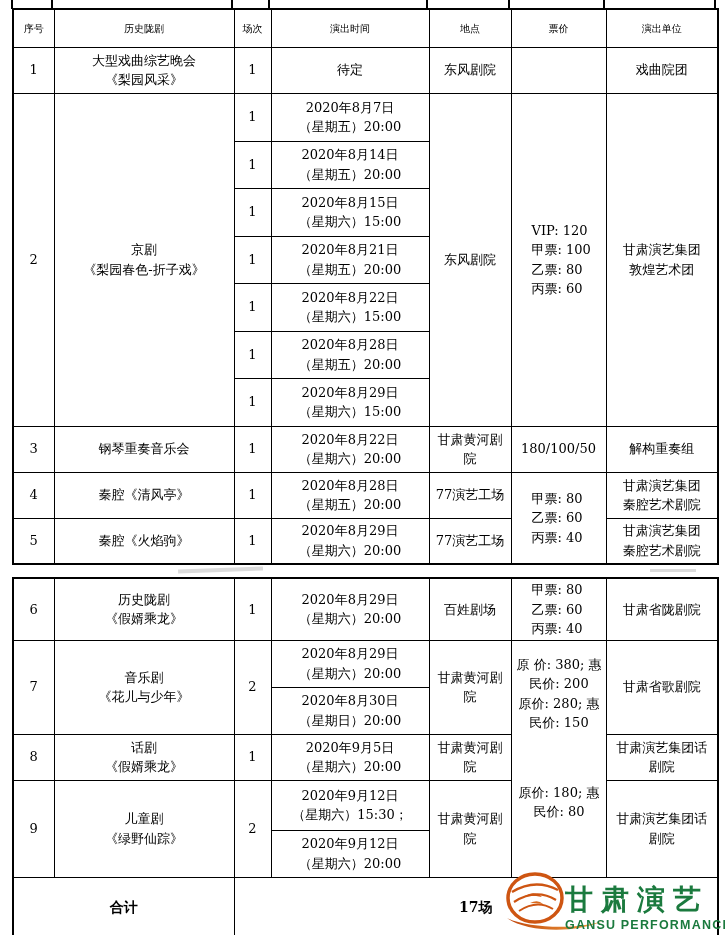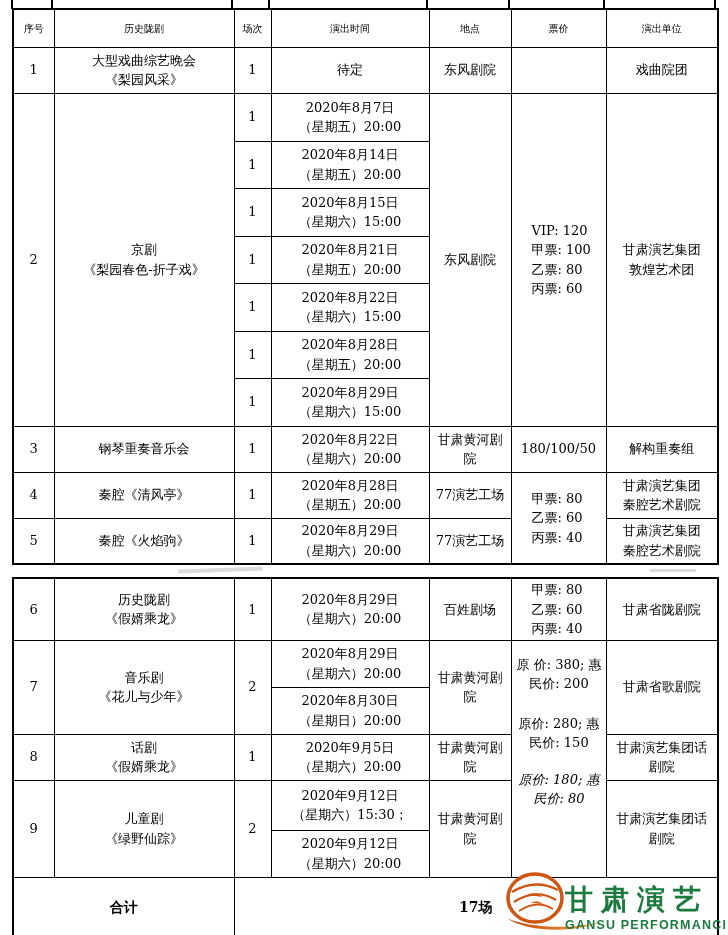--- a/index.html
+++ b/index.html
@@ -12,22 +12,22 @@
   #t1{top:8px;}
   #t2{top:577px;}
   td,th{border:1px solid #000;text-align:center;vertical-align:middle;padding:1px 2px;font-size:13px;line-height:1.5;overflow:hidden;word-break:break-all;}
   th{font-size:10px;font-weight:normal;}
   tr.h38{height:38px}tr.h46{height:46px}tr.h47{height:47px}tr.h48{height:48px}
   tr.h50{height:50px}tr.h55{height:55px}tr.h62{height:62px}
   .price-left{text-align:left;padding-left:20px;}
   .pmerge{text-align:center;vertical-align:top;padding:0 2px 0 3px;}
   .pb{line-height:1.5;}
   .pb1{margin-top:14px;}
-  .pb2{margin-top:20px;}
-  .pb3{margin-top:17px;font-style:italic;}
+  .pb2{}
+  .pb3{margin-top:50px;}
   .foot{font-weight:bold;font-size:14px;}
   .tick{position:absolute;top:0;width:2px;height:9px;background:#000;}
   .smudge{position:absolute;background:#bfbfbf;opacity:.55;}
   #sm1{left:178px;top:568px;width:85px;height:4px;transform:rotate(-2deg);}
   #sm2{left:650px;top:569px;width:46px;height:3px;}
   #logo{position:absolute;left:503px;top:872px;width:222px;height:62px;}
 </style>
 </head>
 <body>
 

